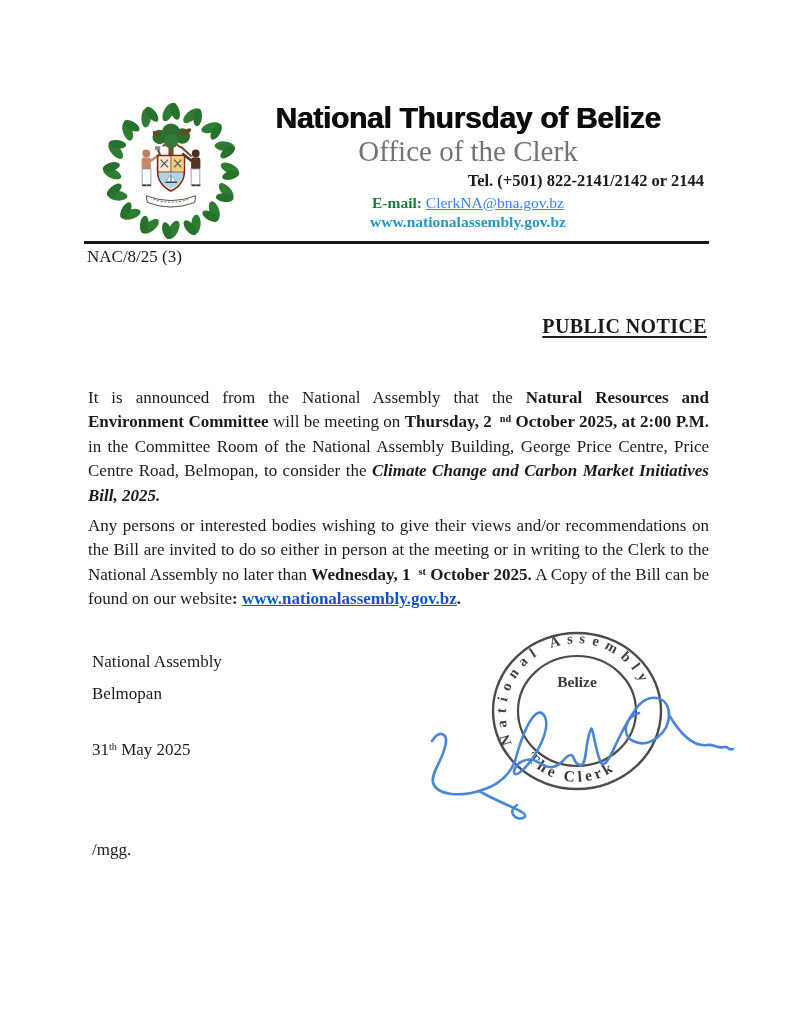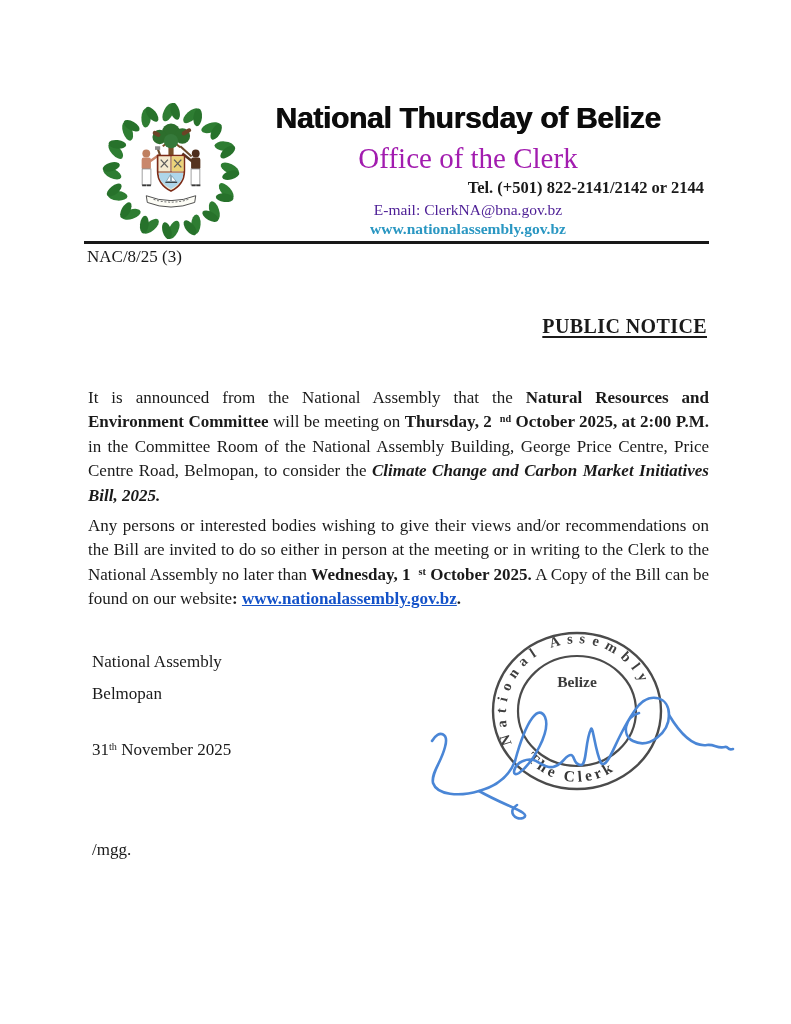--- a/index.html
+++ b/index.html
@@ -12,26 +12,26 @@
     overflow:hidden;
   }
   
   .logo{position:absolute;left:98px;top:103px;width:146px;height:136px;}
   .head-text{position:absolute;left:232px;top:102px;width:472px;text-align:center;}
   .org{
     font-family:"Liberation Sans","DejaVu Sans",sans-serif;
     font-weight:bold;font-size:30px;line-height:1.05;color:#0c0c0c;
     letter-spacing:-0.3px;text-shadow:0.7px 0 0 #0c0c0c;
   }
-  .office{font-size:29px;line-height:1.02;margin-top:10px;color:#a21caf;}
+  .office{font-size:29px;line-height:1.02;margin-top:3px;color:#737373;}
   .addr{font-size:16.5px;font-weight:bold;margin-top:7px;line-height:1.12;}
   .tel{font-size:16.5px;font-weight:bold;margin-top:6px;line-height:1.12;text-align:right;}
   .email-line{font-size:15.5px;margin-top:3px;line-height:1.1;color:#2a97c2;}
-  .email-label{font-weight:normal;color:#4c1d95;}
-  .email-link{color:#4c1d95;cursor:pointer;}
+  .email-label{font-weight:bold;color:#15803d;}
+  .email-link{color:#3b82f6;text-decoration:underline;cursor:pointer;}
   .www{font-size:15.5px;font-weight:bold;margin-top:2px;line-height:1.1;color:#2a97c2;cursor:pointer;}
   .rule{position:absolute;left:84px;top:241px;width:625px;height:3px;background:#181818;}
   .ref{position:absolute;left:87px;top:247px;font-size:17px;}
   
   .title{
     position:absolute;left:85px;top:315px;width:622px;text-align:right;
     font-size:20px;font-weight:bold;letter-spacing:0.4px;
   }
   .title span{text-decoration:underline;text-underline-offset:3px;text-decoration-thickness:1.5px;}
   .para{
@@ -146,21 +146,21 @@
   <div class="rule"></div>
   <div class="ref">NAC/8/25 (3)</div>
 
   <div class="title"><span>PUBLIC NOTICE</span></div>
 
   <p class="para p1"><span class="r-n">It is announced from the National Assembly that the </span><span class="r-b">Natural Resources and Environment Committee</span><span class="r-n"> will be meeting on </span><span class="r-b">Thursday, 2</span><span class="r-bsup">nd</span><span class="r-b"> October 2025, at 2:00 P.M.</span><span class="r-n"> in the Committee Room of the National Assembly Building, George Price Centre, Price Centre Road, Belmopan, to consider the </span><span class="r-bi">Climate Change and Carbon Market Initiatives Bill, 2025.</span></p>
   <p class="para p2"><span class="r-n">Any persons or interested bodies wishing to give their views and/or recommendations on the Bill are invited to do so either in person at the meeting or in writing to the Clerk to the National Assembly no later than </span><span class="r-b">Wednesday, 1</span><span class="r-bsup">st</span><span class="r-b"> October 2025.</span><span class="r-n"> A Copy of the Bill can be found on our website</span><span class="r-b">:</span><span class="r-n"> </span><a class="r-link">www.nationalassembly.gov.bz</a><span class="r-b">.</span></p>
 
   <div class="close-line c-org">National Assembly</div>
   <div class="close-line c-city">Belmopan</div>
-  <div class="close-line c-date"><span class="r-n">31</span><span class="r-sup">th</span><span class="r-n"> November 2025</span></div>
+  <div class="close-line c-date"><span class="r-n">31</span><span class="r-sup">th</span><span class="r-n"> May 2025</span></div>
   <div class="close-line c-initials">/mgg.</div>
 
   <svg class="stamp" viewBox="-160 -95 320 210" aria-hidden="true">
     <defs>
       <path id="arcTop" d="M -63,36 A 71,71 0 1 1 63,36"></path>
       <path id="arcBottom" d="M -52,46 A 67,67 0 0 0 52,46"></path>
     </defs>
     <g>
       <ellipse cx="0" cy="0" rx="84" ry="78" fill="none" stroke="#4b4b4b" stroke-width="2.4"></ellipse>
       <ellipse cx="0" cy="0" rx="59" ry="55" fill="none" stroke="#4b4b4b" stroke-width="2.2"></ellipse>

